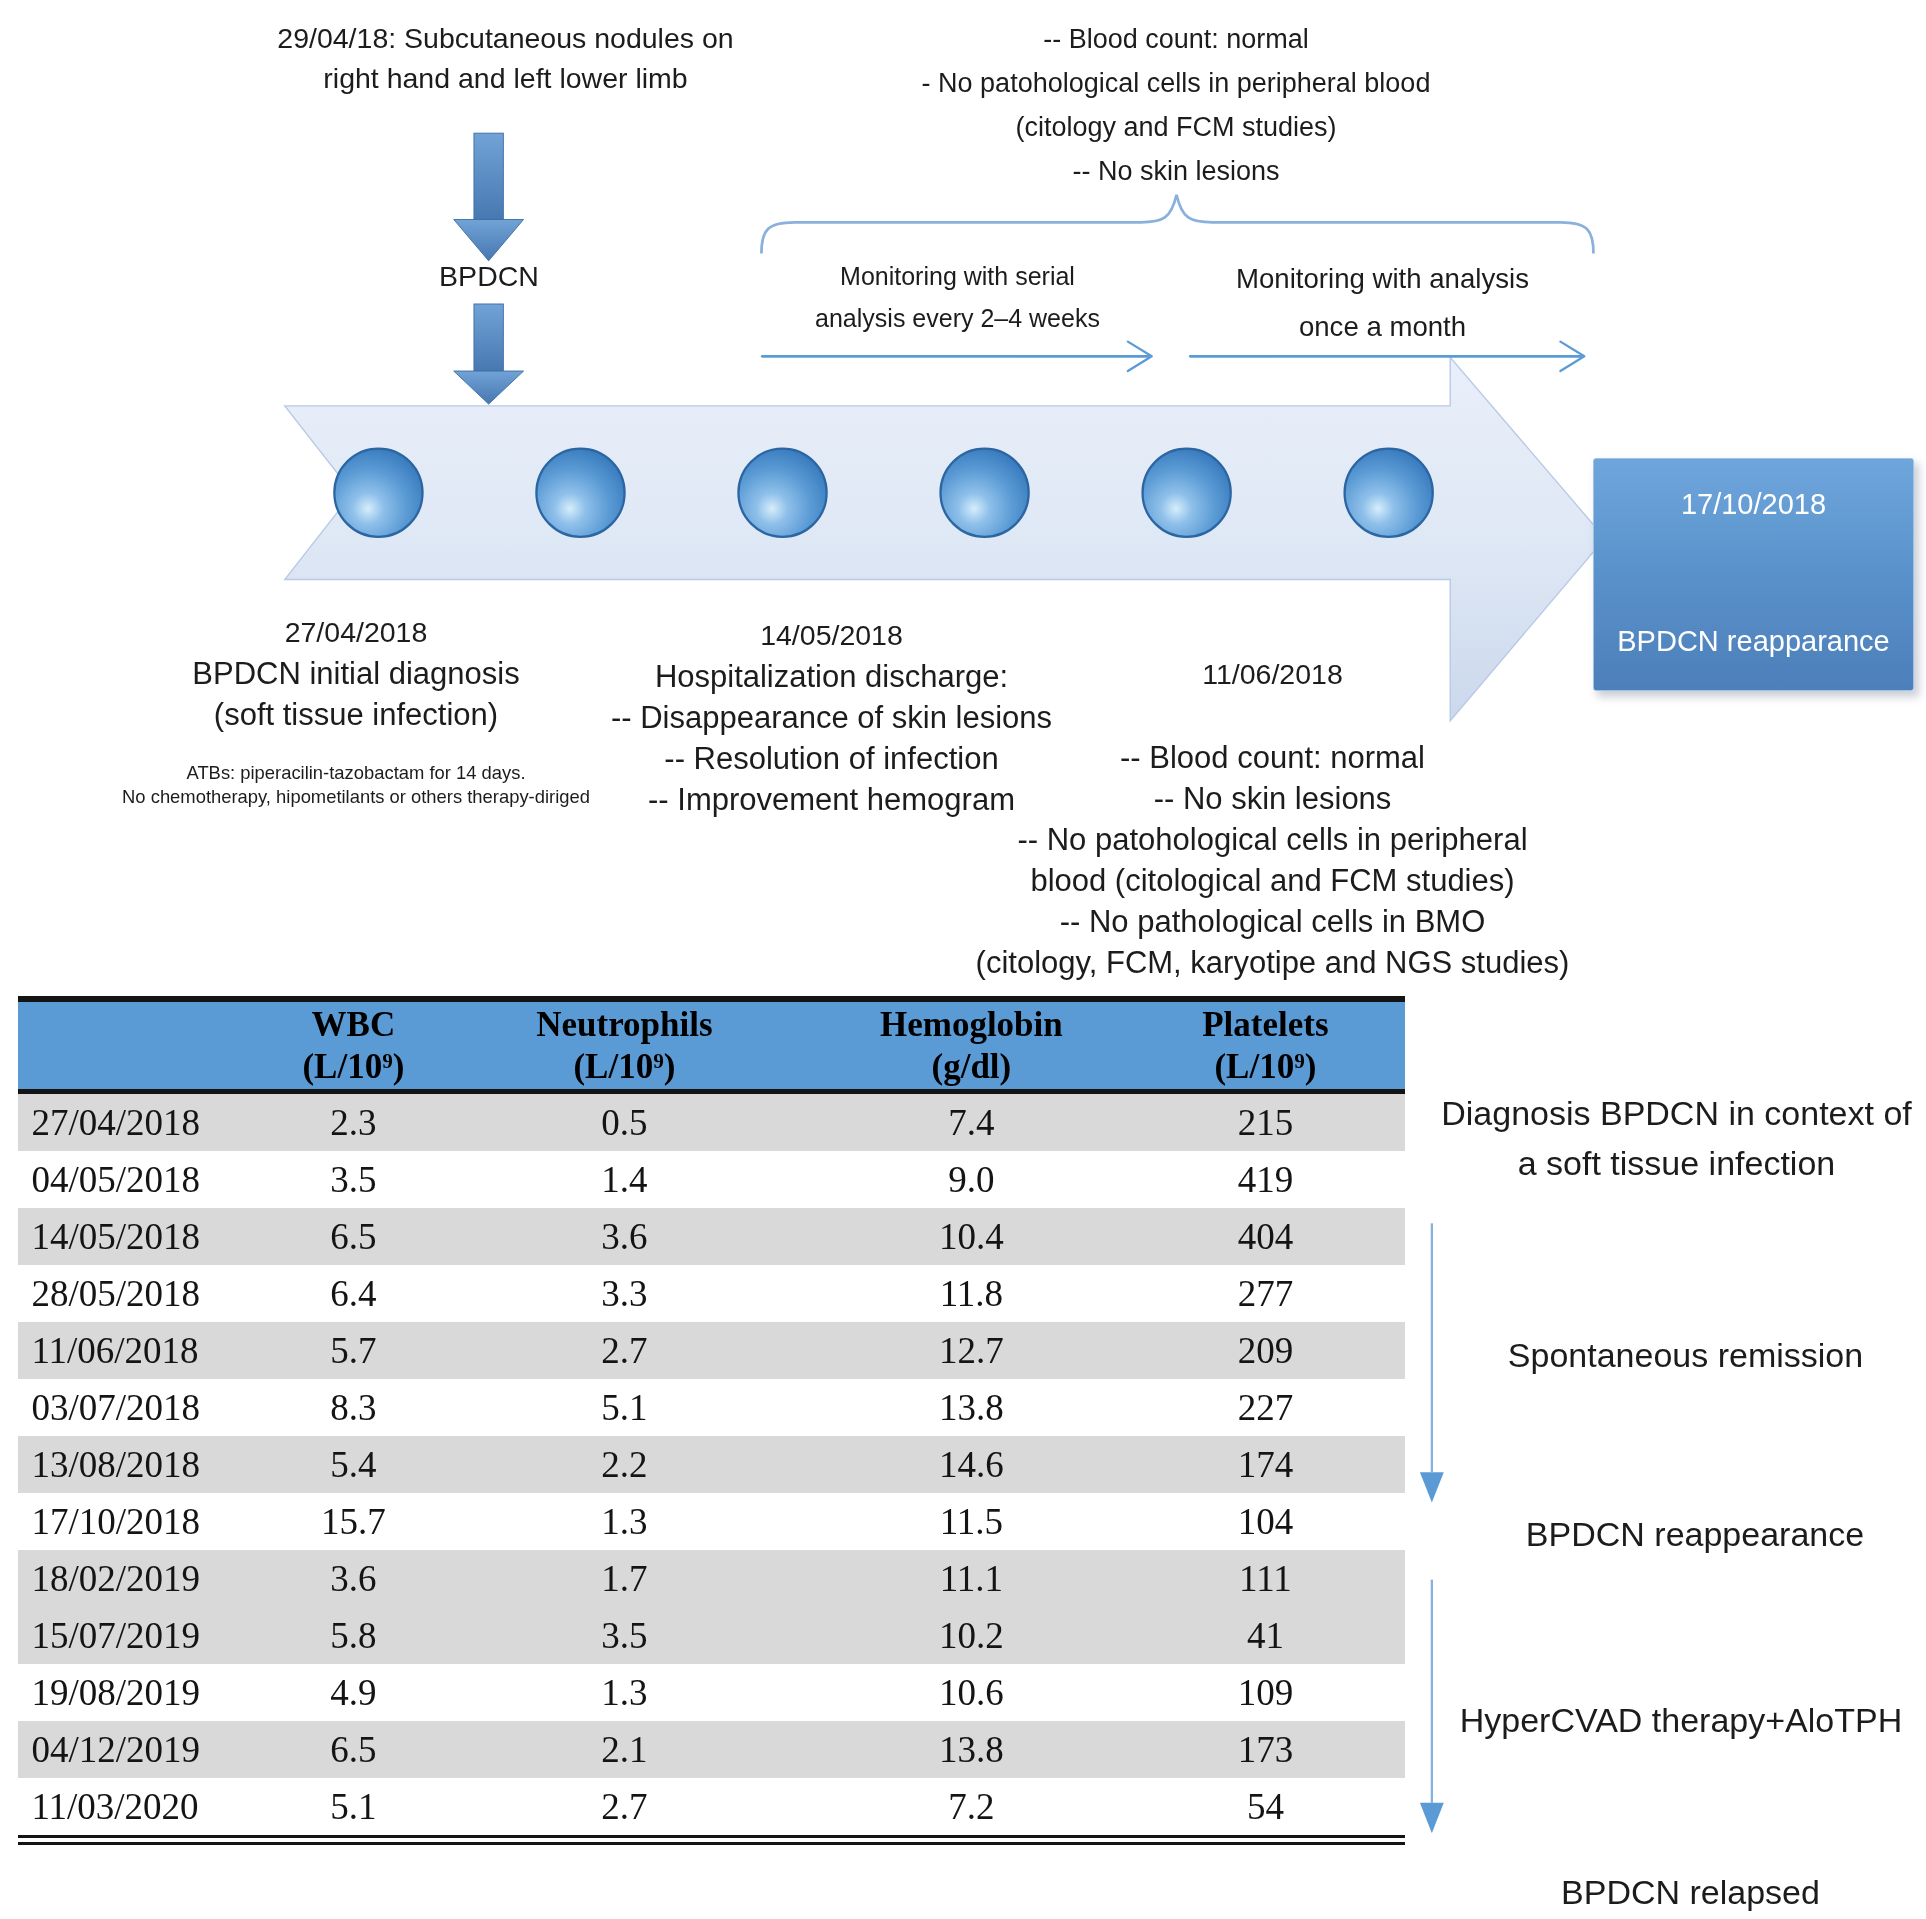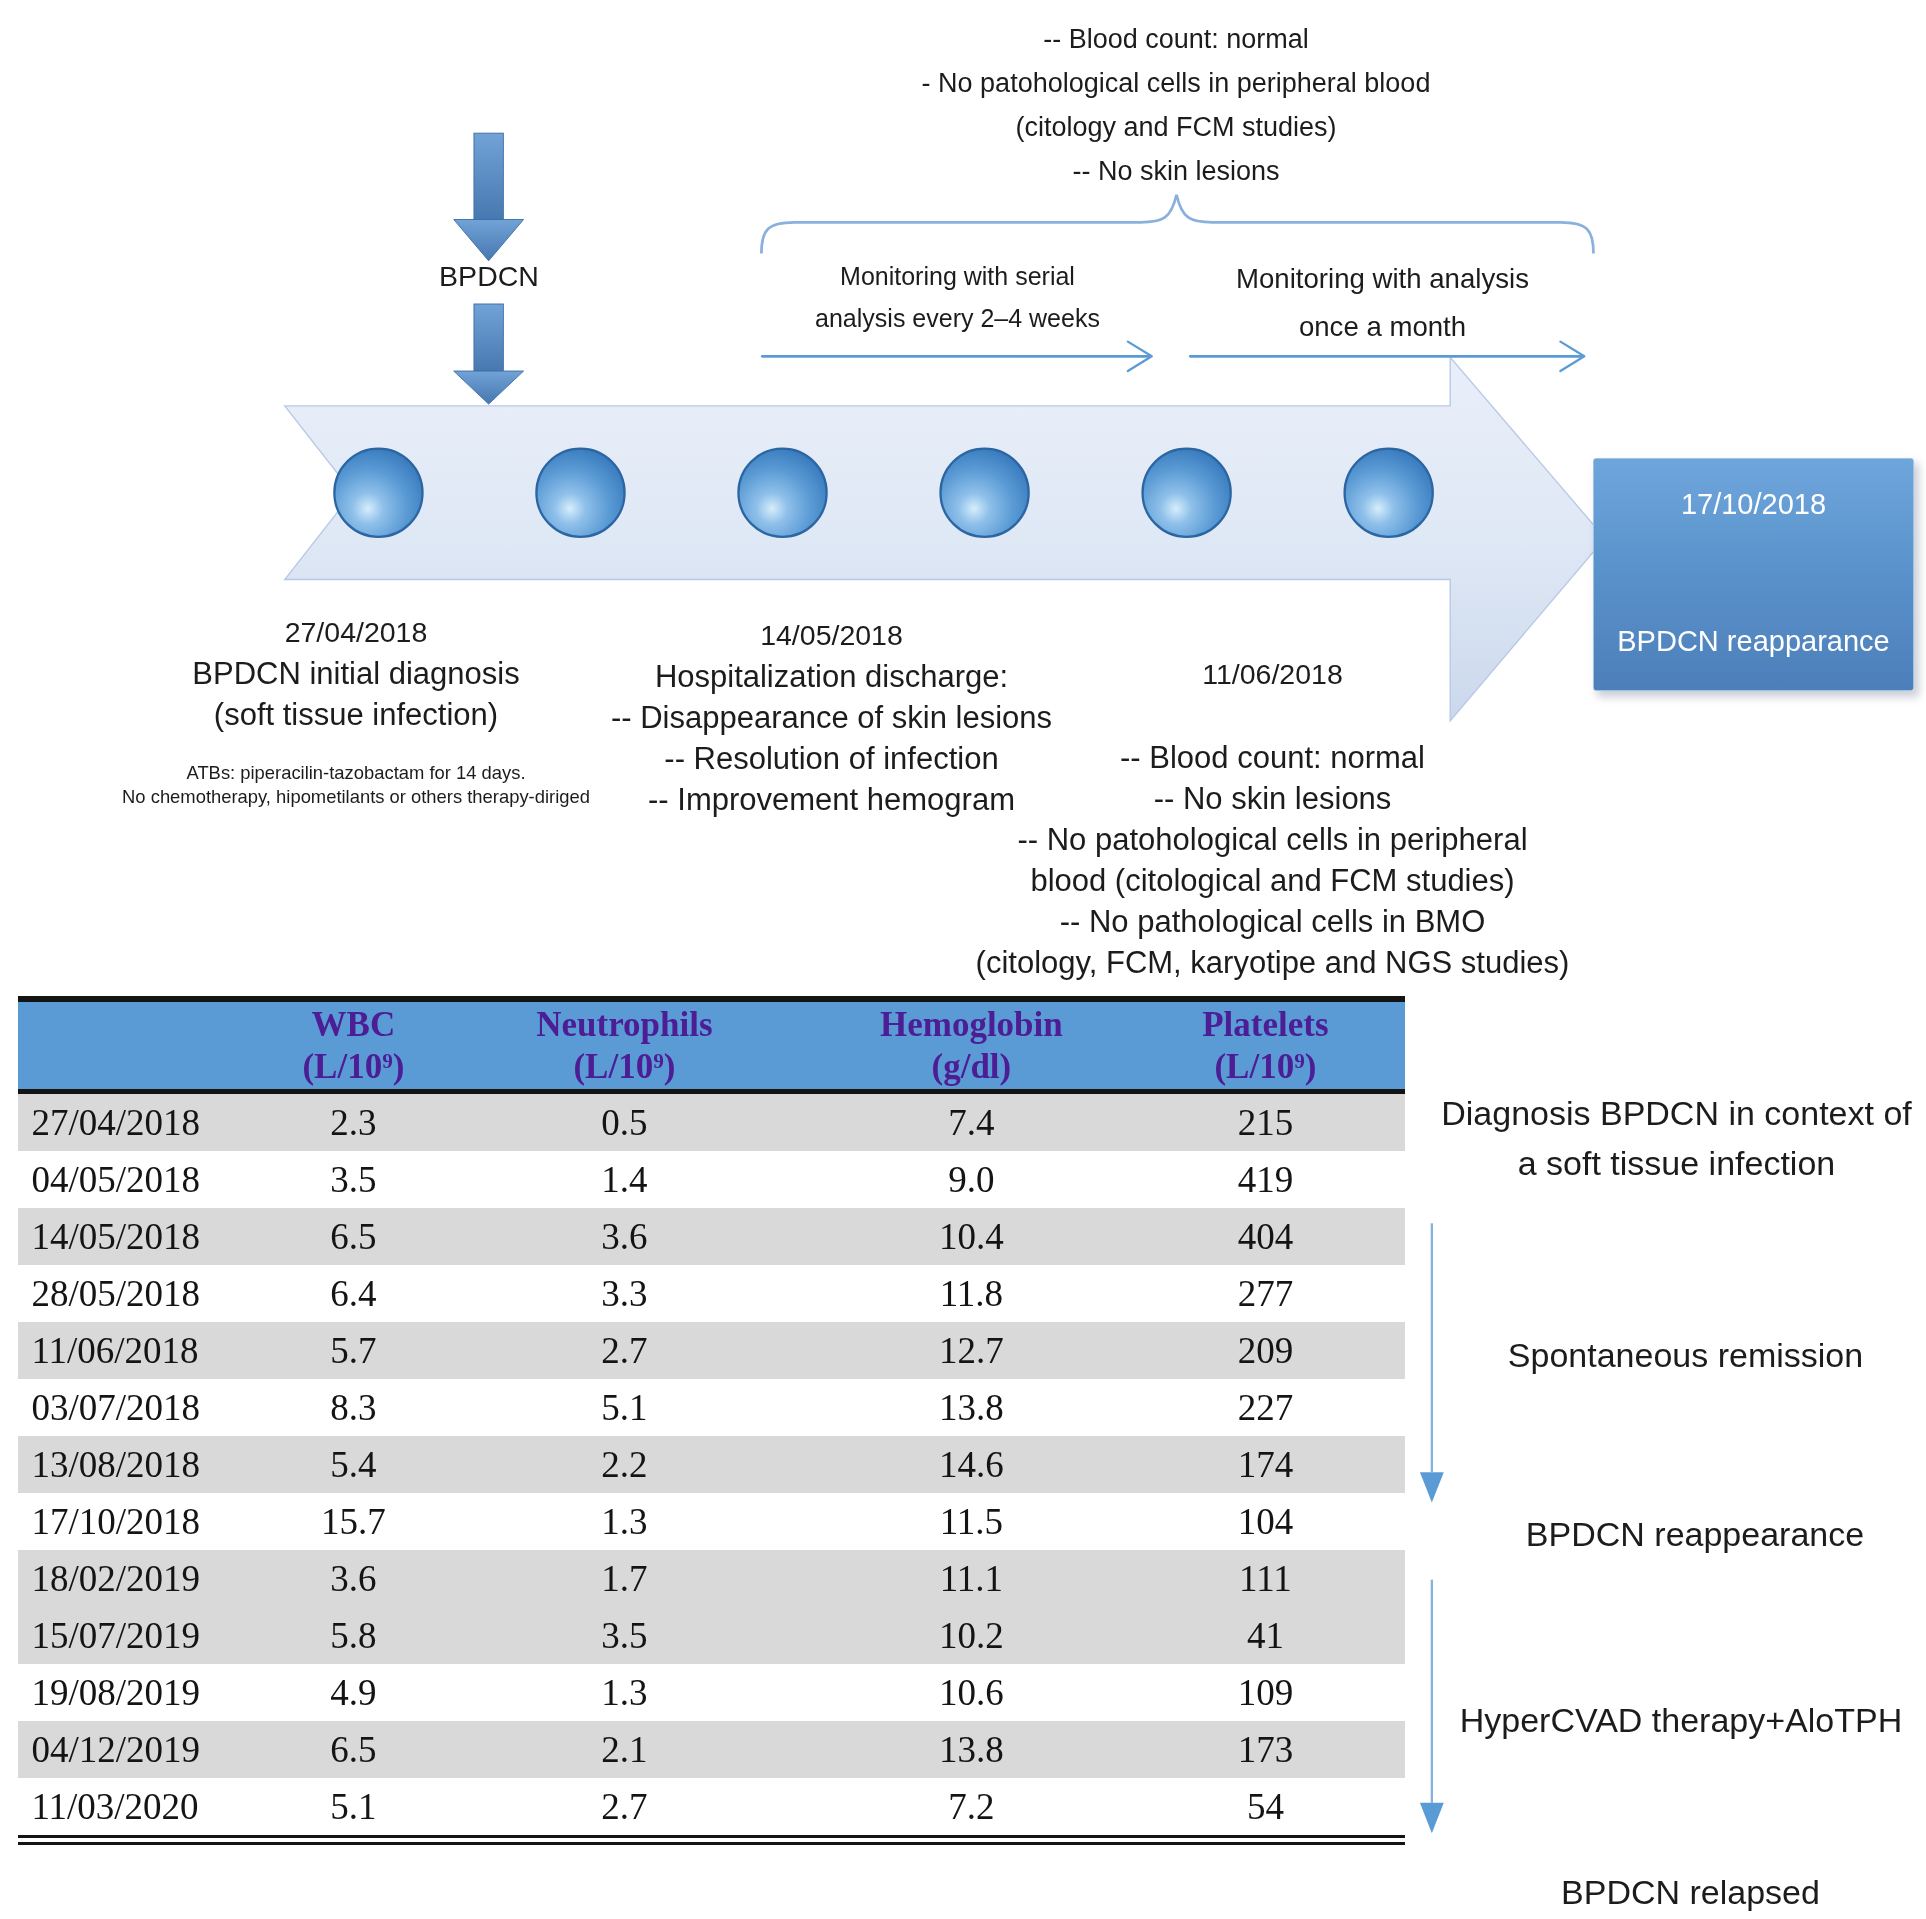--- a/index.html
+++ b/index.html
@@ -38,21 +38,21 @@
   .ann-body{font-size:31px;line-height:41px;}
   .ann-fine{margin-top:26px;}
 
   #blood-table{
     position:absolute;left:18.4px;top:996px;width:1387px;
     border-collapse:collapse;table-layout:fixed;
     border-top:6.4px solid #141414;border-bottom:10px double #141414;
     font-family:"Liberation Serif","DejaVu Serif",serif;
   }
   #blood-table thead th{
-    background:#5b9bd5;color:#4c1d95;font-weight:bold;font-size:35px;line-height:42px;
+    background:#5b9bd5;color:#000000;font-weight:bold;font-size:35px;line-height:42px;
     height:87px;vertical-align:middle;padding:0;border-bottom:5.5px solid #141414;text-align:center;
   }
   #blood-table tbody td{
     font-size:37px;height:57px;vertical-align:middle;text-align:center;color:#141414;padding:0;
   }
   #blood-table tbody td.date-cell{text-align:left;padding-left:13px;}
   #blood-table tr.gray{background:#d9d9d9;}
   #blood-table tr.white{background:#ffffff;}
 
   .side-note{font-size:34px;line-height:50px;}
@@ -120,20 +120,22 @@
     <g>
       <line x1="3118" y1="2664" x2="3118" y2="3206" stroke="#85b2e1" stroke-width="5"></line>
       <polygon points="3118,3272 3092,3206 3144,3206" fill="#5b9bd5"></polygon>
     </g>
     <g>
       <line x1="3118" y1="3440" x2="3118" y2="3926" stroke="#85b2e1" stroke-width="5"></line>
       <polygon points="3118,3992 3092,3926 3144,3926" fill="#5b9bd5"></polygon>
     </g>
   </svg>
 
+  <div id="nodule-note" class="abs center preline dgtext">29/04/18: Subcutaneous nodules on
+right hand and left lower limb</div>
 
   <div id="bpdcn-label" class="abs center">BPDCN</div>
 
   <div id="followup-note" class="abs center preline">-- Blood count: normal
 - No patohological cells in peripheral blood
 (citology and FCM studies)
 -- No skin lesions</div>
 
   <div id="monitoring-serial" class="abs center preline">Monitoring with serial
 analysis every 2–4 weeks</div>

